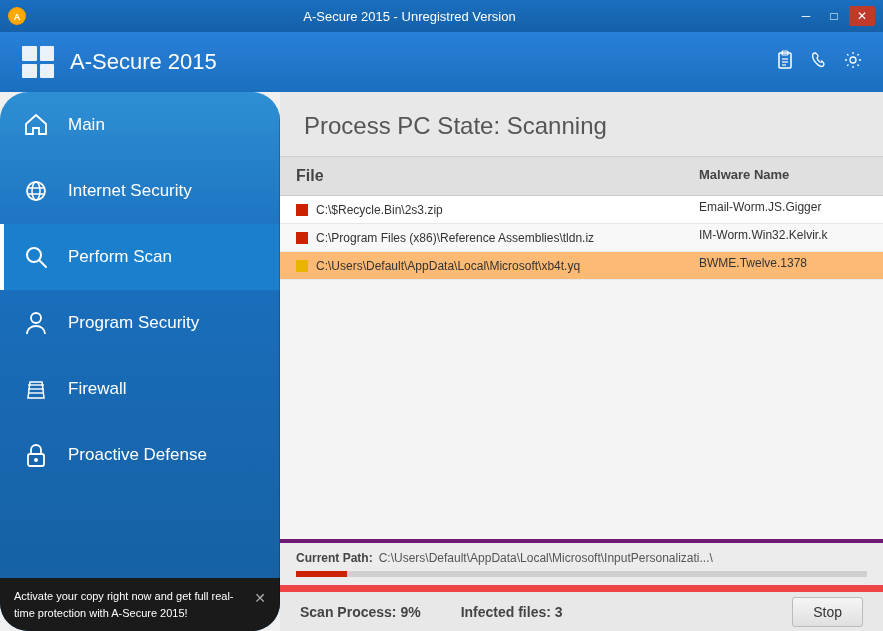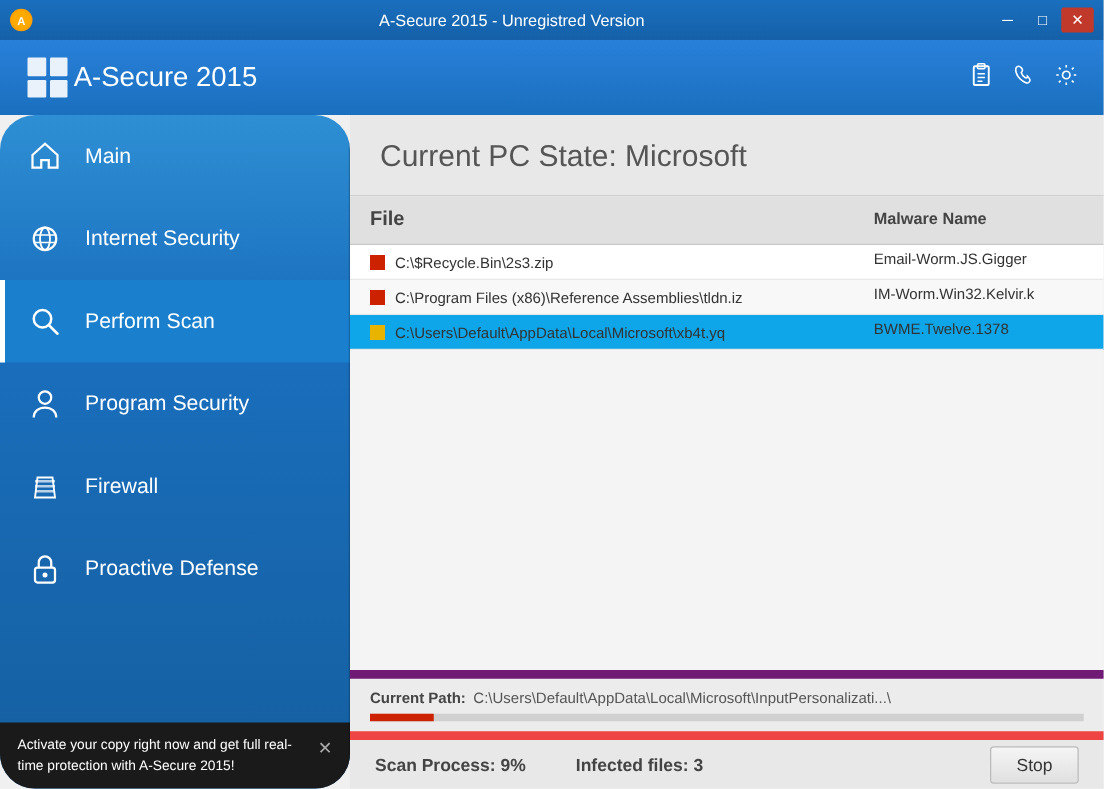--- a/index.html
+++ b/index.html
@@ -61,21 +61,21 @@
       background: linear-gradient(to bottom, #2980d9, #1a6fbe);
       height: 60px;
       display: flex;
       align-items: center;
       justify-content: space-between;
       padding: 0 20px;
     }
     .app-logo {
       display: flex;
       align-items: center;
-      gap: 3px;
+      gap: 14px;
       color: white;
     }
     .logo-icon {
       width: 36px;
       height: 36px;
       display: grid;
       grid-template-columns: 1fr 1fr;
       gap: 3px;
       padding: 2px;
     }
@@ -247,21 +247,21 @@
     .table-rows::-webkit-scrollbar { width: 16px; }
     .table-rows::-webkit-scrollbar-track { background: #e8e8e8; }
     .table-rows::-webkit-scrollbar-thumb { background: #b0b0b0; border-radius: 2px; }
     .table-row {
       display: flex;
       border-bottom: 1px solid #e8e8e8;
       min-height: 28px;
     }
     .table-row:nth-child(odd) { background: white; }
     .table-row:nth-child(even) { background: #f8f8f8; }
-    .table-row:nth-child(3) { background: #0ea5e9; }
+    .table-row:nth-child(3) { background: #fdba74; }
     .cell-file {
       flex: 1;
       padding: 4px 16px;
       font-size: 12px;
       color: #333;
       display: flex;
       align-items: center;
       gap: 8px;
     }
     .cell-malware {
@@ -279,21 +279,21 @@
     .file-icon-yellow {
       width: 12px;
       height: 12px;
       background: #e8b400;
       flex-shrink: 0;
     }
 
     
     .status-bar {
       background: #ececec;
-      border-top: 7px solid #701a75;
+      border-top: 4px solid #701a75;
       padding: 8px 16px;
       font-size: 12px;
       color: #555;
     }
     .status-path {
       display: flex;
       align-items: center;
       gap: 6px;
     }
     .status-label { font-weight: 600; color: #444; }
@@ -453,21 +453,21 @@
       <span class="sidebar-label">Proactive Defense</span>
     </div>
 
     <div class="sidebar-notification">
       <span class="notification-text">Activate your copy right now and get full real-time protection with A-Secure 2015!</span>
       <span class="notification-close">✕</span>
     </div>
   </div>
 
   <div class="content">
-    <div class="content-title">Current PC State: Microsoft</div>
+    <div class="content-title">Process PC State: Scanning</div>
 
     <div class="scan-table">
       <div class="table-header">
         <span class="th-file">File</span>
         <span class="th-malware">Malware Name</span>
       </div>
       <div class="table-body">
         <div class="table-rows">
 
           <div class="table-row">

